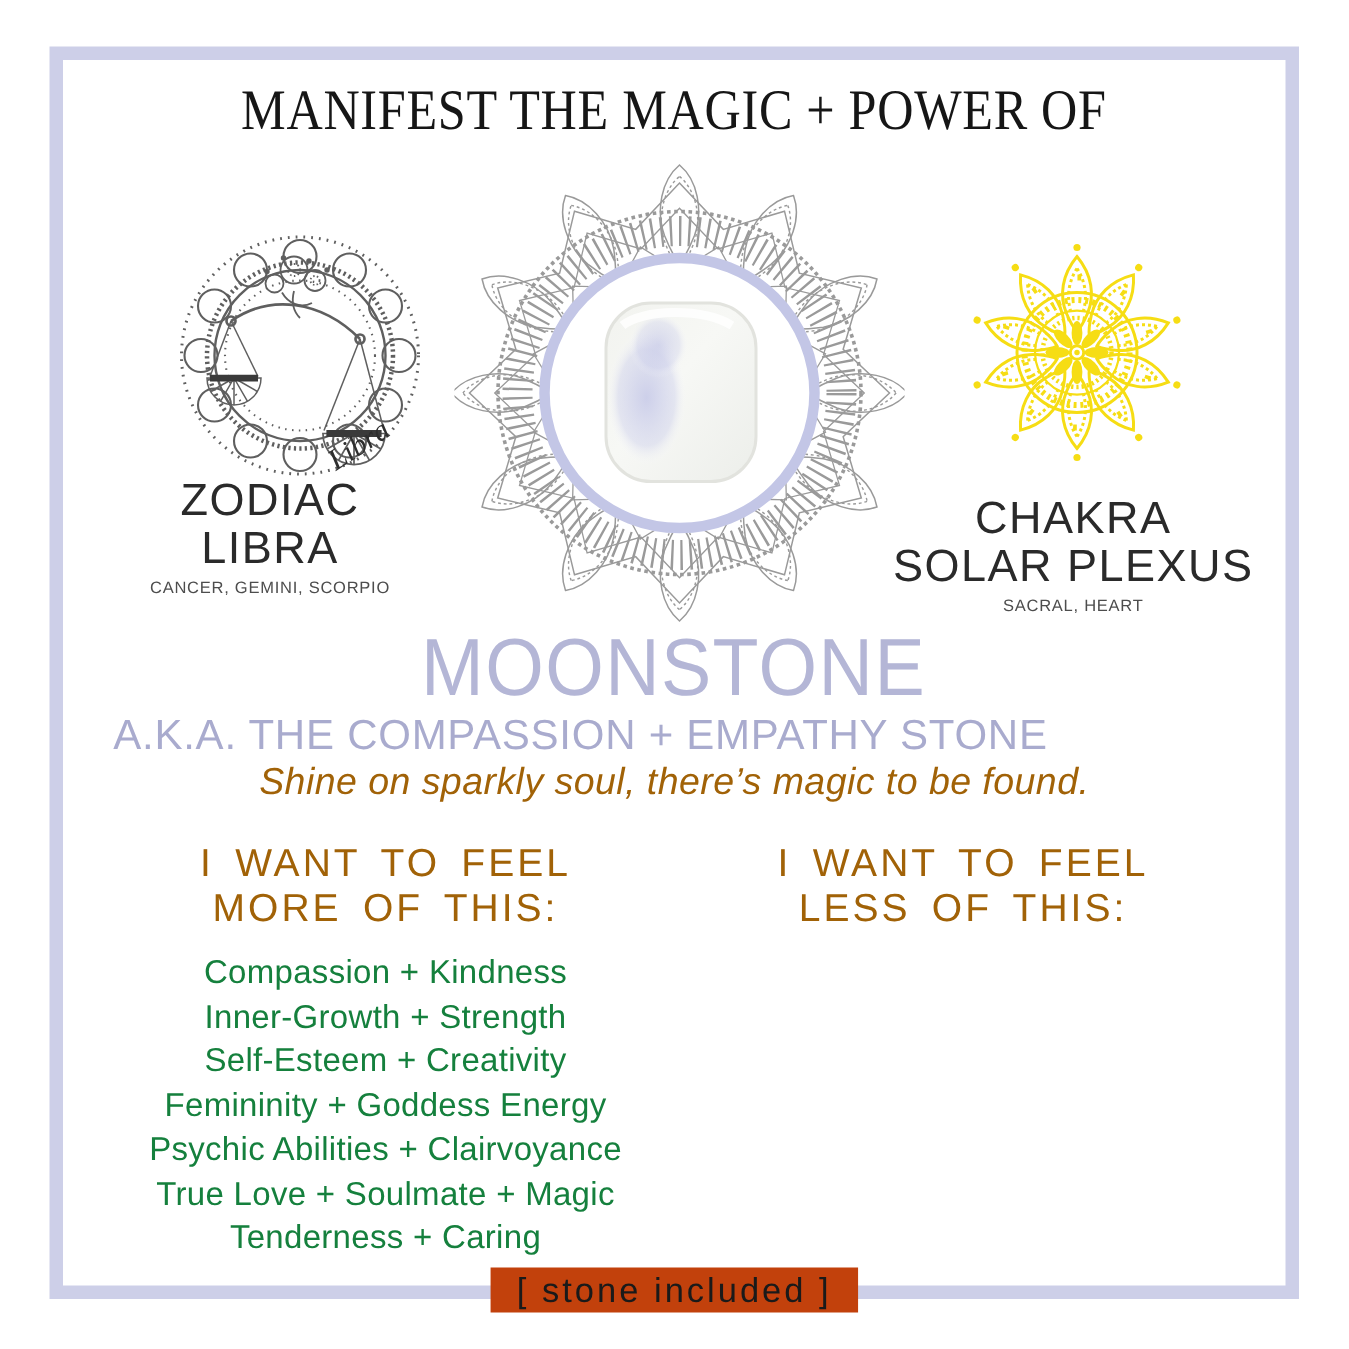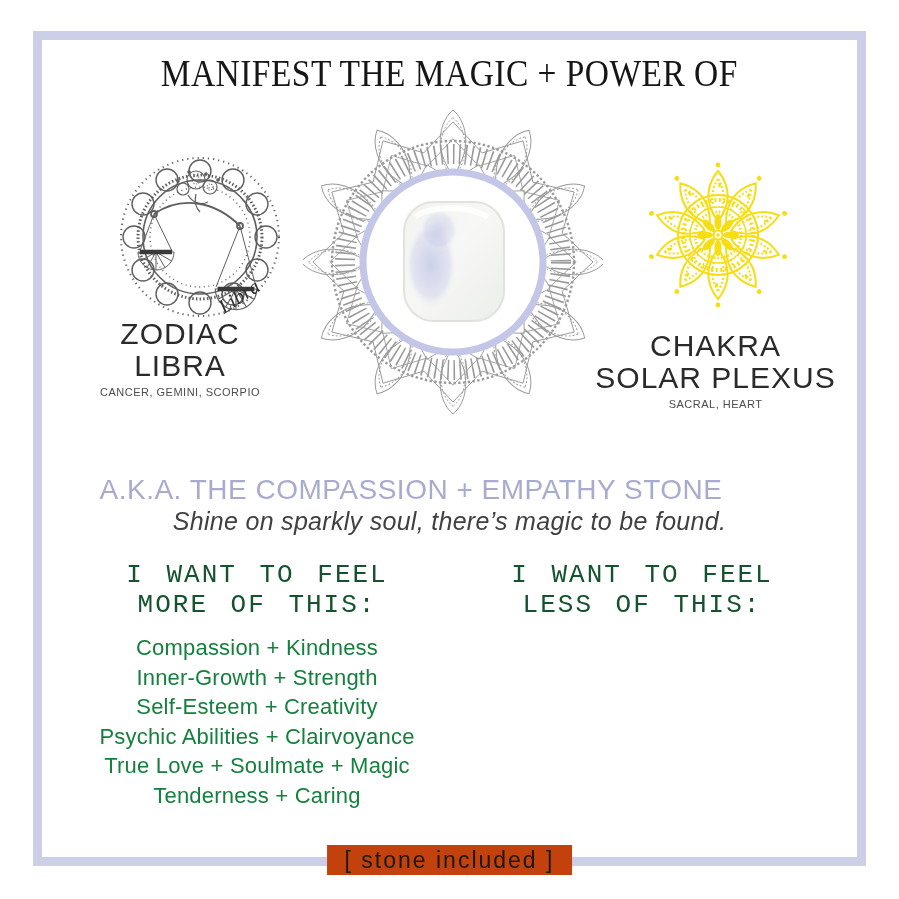--- a/index.html
+++ b/index.html
@@ -26,31 +26,31 @@
   .labels-chakra{left:588px;top:330px;width:255px;}
   .lab-big{font-size:30px;color:#2a2a2a;letter-spacing:1px;line-height:32px;font-weight:400;}
   .lab-small{font-size:11px;color:#4d4d4d;letter-spacing:.5px;margin-top:4px;}
   .stone-name{
     position:absolute;top:418px;left:0;width:899px;text-align:center;z-index:2;
     font-size:54px;color:#b4b6d6;letter-spacing:1px;line-height:54px;
   }
   .stone-name > span{display:inline-block;transform:scaleX(.93);}
   .stone-aka{
     position:absolute;top:474px;left:0;width:774px;text-align:center;z-index:2;
-    font-size:28px;color:#a9abce;letter-spacing:.5px;margin-left:24px;
+    font-size:28px;color:#a9abce;letter-spacing:.5px;
   }
   .stone-tagline{
     position:absolute;top:507px;left:0;width:899px;text-align:center;z-index:2;
-    font-size:25px;font-style:italic;color:#404040;letter-spacing:.3px;
+    font-size:25px;font-style:italic;color:#a16207;letter-spacing:.3px;
   }
   .col{position:absolute;top:560px;width:400px;text-align:center;z-index:2;}
   .col-left{left:57px;}
   .col-right{left:442px;}
   .col-header{
-    font-family:Liberation Mono, monospace;font-size:26px;color:#14532d;
+    font-family:Liberation Sans, sans-serif;font-size:26px;color:#a16207;
     line-height:30px;letter-spacing:2px;word-spacing:5px;
   }
   .col-list{list-style:none;margin:13px 0 0 0;padding:0;
     font-size:22px;line-height:29.5px;color:#15803d;letter-spacing:.2px;}
   .footer-label{
     position:absolute;top:845px;left:50%;transform:translateX(-50%);z-index:3;
     background:#c2410c;padding:0 18px;font-size:23px;letter-spacing:2px;
     color:#1a1a1a;white-space:nowrap;line-height:30px;
   }
   svg{display:block;}
@@ -235,32 +235,36 @@
     <div class="lab-big">LIBRA</div>
     <div class="lab-small">CANCER, GEMINI, SCORPIO</div>
   </div>
 
   <div class="labels labels-chakra">
     <div class="lab-big">CHAKRA</div>
     <div class="lab-big">SOLAR PLEXUS</div>
     <div class="lab-small">SACRAL, HEART</div>
   </div>
 
+  <div class="stone-name">
+    <span>MOONSTONE</span>
+  </div>
   <div class="stone-aka">A.K.A. THE COMPASSION + EMPATHY STONE</div>
   <div class="stone-tagline">Shine on sparkly soul, there’s magic to be found.</div>
 
   <div class="col col-left">
     <div class="col-header">
       <div>I WANT TO FEEL</div>
       <div>MORE OF THIS:</div>
     </div>
     <ul class="col-list">
       <li>Compassion + Kindness</li>
       <li>Inner-Growth + Strength</li>
       <li>Self-Esteem + Creativity</li>
+      <li>Femininity + Goddess Energy</li>
       <li>Psychic Abilities + Clairvoyance</li>
       <li>True Love + Soulmate + Magic</li>
       <li>Tenderness + Caring</li>
     </ul>
   </div>
 
   <div class="col col-right">
     <div class="col-header">
       <div>I WANT TO FEEL</div>
       <div>LESS OF THIS:</div>

